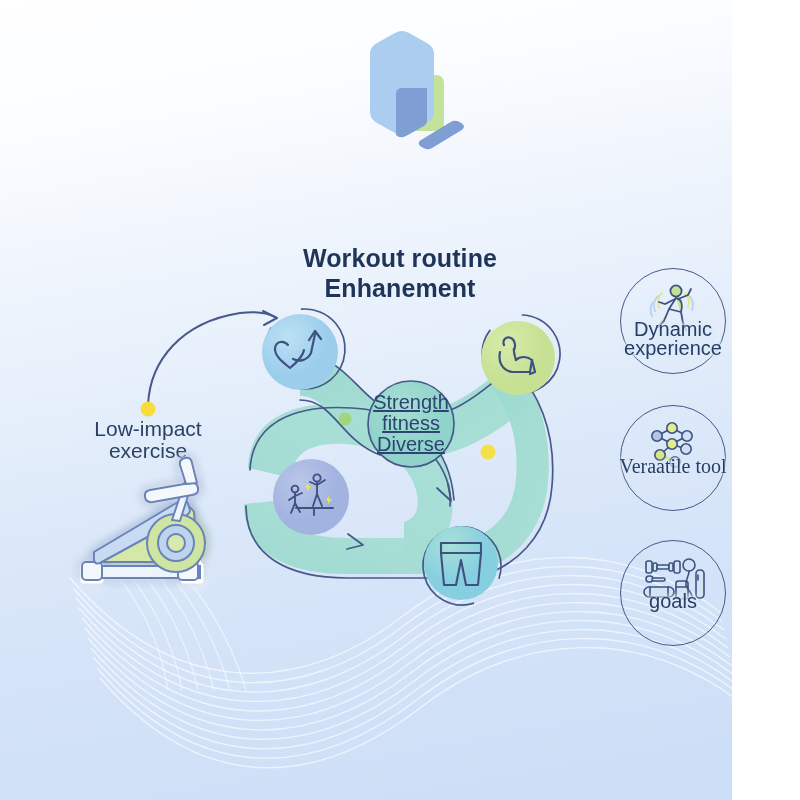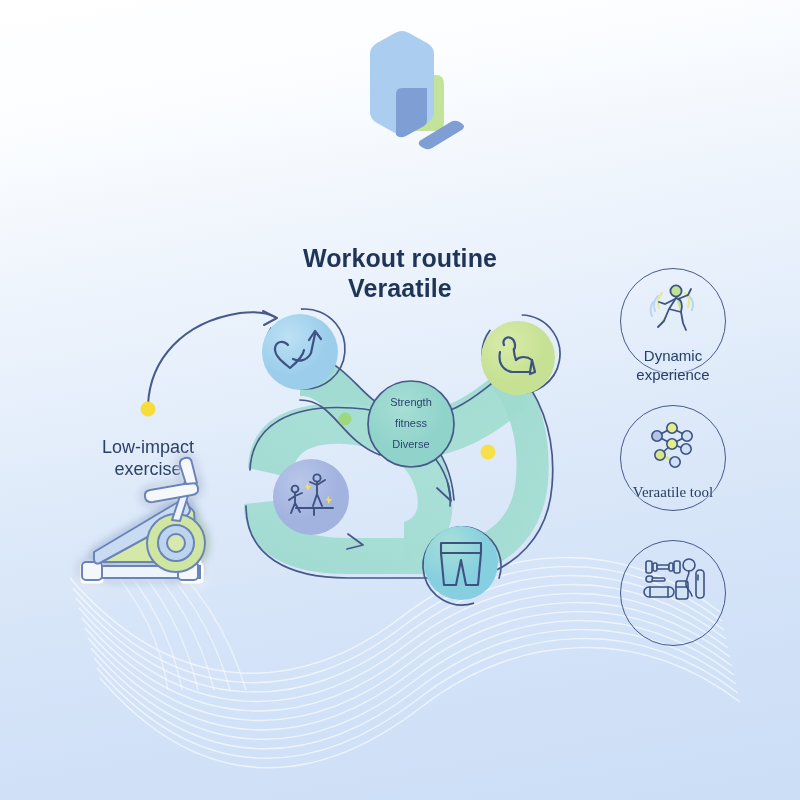--- a/index.html
+++ b/index.html
@@ -2,21 +2,21 @@
 <html><head>
 <meta charset="utf-8">
 <title>Workout routine Enhanement</title>
 <style>
   * { margin:0; padding:0; box-sizing:border-box; }
   html, body {
     width:800px; height:800px; overflow:hidden;
     font-family:"Liberation Sans", sans-serif;
   }
   #canvas {
-    position:relative; width:800px; height:800px;
+    position:relative; width:732px; height:800px;
     background: linear-gradient(170deg,
        #ffffff 0%,
        #fbfdff 14%,
        #f1f6fd 28%,
        #e6effb 44%,
        #dbe8f9 60%,
        #d4e3f8 74%,
        #cfe0f7 88%,
        #cbdef6 100%);
   }
@@ -30,47 +30,47 @@
   }
   .title .l {
     display:block;
     font-size:25px; font-weight:bold; letter-spacing:.1px;
     color:#1f3558; line-height:30px;
   }
 
   .center-label {
     position:absolute; left:360px; top:392px; width:102px;
     text-align:center; line-height:21px;
-    font-size:11px; color:#2c4470;
+    font-size:20px; color:#2c4470;text-decoration:underline;
   }
   .center-label .l { display:block; }
 
   .left-label {
-    position:absolute; left:78px; top:436px; width:140px;
+    position:absolute; left:78px; top:418px; width:140px;
     text-align:center; line-height:22px;
-    font-size:18px; color:#2d4167;
+    font-size:21px; color:#2d4167;
   }
   .left-label .l { display:block; }
 
   
   .card {
     position:absolute; width:106px; height:106px; border-radius:50%;
   }
   .card .ring {
     position:absolute; inset:0; border-radius:50%;
     border:1.6px solid #46598a;
   }
   .card .ico {
     position:absolute; left:0; top:14px; width:106px; height:52px;
     display:flex; align-items:center; justify-content:center;
   }
   .card .cap {
-    position:absolute; left:-18px; top:78px; width:142px;
+    position:absolute; left:-18px; top:52px; width:142px;
     text-align:center; line-height:19px;
-    font-size:15px; color:#273d63;
+    font-size:20px; color:#273d63;
   }
   .card .cap .l { display:block; }
   #card-0 { left:620px; top:268px; }
   #card-1 { left:620px; top:405px;font-family:Liberation Serif, serif; }
   #card-2 { left:620px; top:540px; }
 
   
   .card .cap { text-shadow:
       0 0 4px #dceafa, 0 0 4px #dceafa, 0 0 7px #dceafa, 0 0 7px #dceafa; }
 </style>
@@ -120,21 +120,21 @@
       <path d="M396,94 Q396,88 402,88 L427,88 L427,121 Q427,124 424,126
                L406,136 Q400,139 396,135 Z" fill="#7f9ed4"></path>
 
       <path d="M417,151 Q413,148 417,145 L447,128 Q451,126 455,128
                L458,130 Q462,133 458,136 L428,153 Q424,155 420,153 Z" fill="#7f9ed4" transform="translate(-5,-8) rotate(-2 437,140) scale(1.02)"></path>
     </g>
   </svg>
 
   <div class="title">
     <span class="l">Workout routine</span>
-    <span class="l">Veraatile</span>
+    <span class="l">Enhanement</span>
   </div>
 
   <svg class="layer" width="800" height="800" viewBox="0 0 800 800">
     <defs>
       <linearGradient id="ribbonA" x1="0" y1="0" x2="1" y2="1">
         <stop offset="0%" stop-color="#9bd8cd"></stop>
         <stop offset="100%" stop-color="#a6dfd4"></stop>
       </linearGradient>
       <linearGradient id="ribbonB" x1="0" y1="1" x2="1" y2="0">
         <stop offset="0%" stop-color="#9dd9cf"></stop>
@@ -403,16 +403,17 @@
         <g stroke="#3d5280" stroke-width="1.6" fill="none" stroke-linecap="round">
           <circle cx="49" cy="11" r="6"></circle>
           <path d="M49,17 C49,23 45,26 46,31 C47,36 51,37 52,42"></path>
           <path d="M10,33 L10,43 M28,33 L28,43"></path>
           <path d="M36,33 L48,33"></path>
           <path d="M58,21 L58,26"></path>
         </g>
       </svg>
     </div>
     <div class="cap">
+      <span class="l">goals</span>
     </div>
   </div>
 
 </div>
 
 </body></html>

